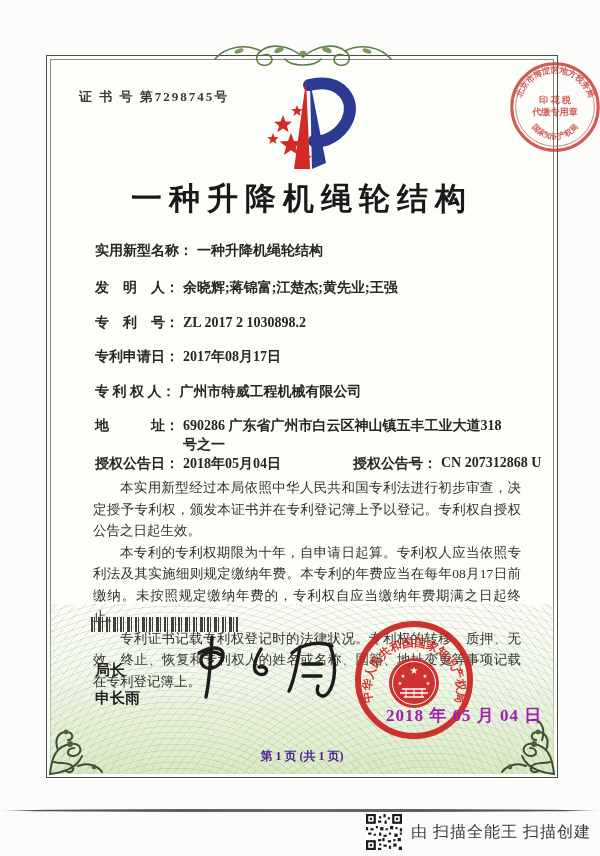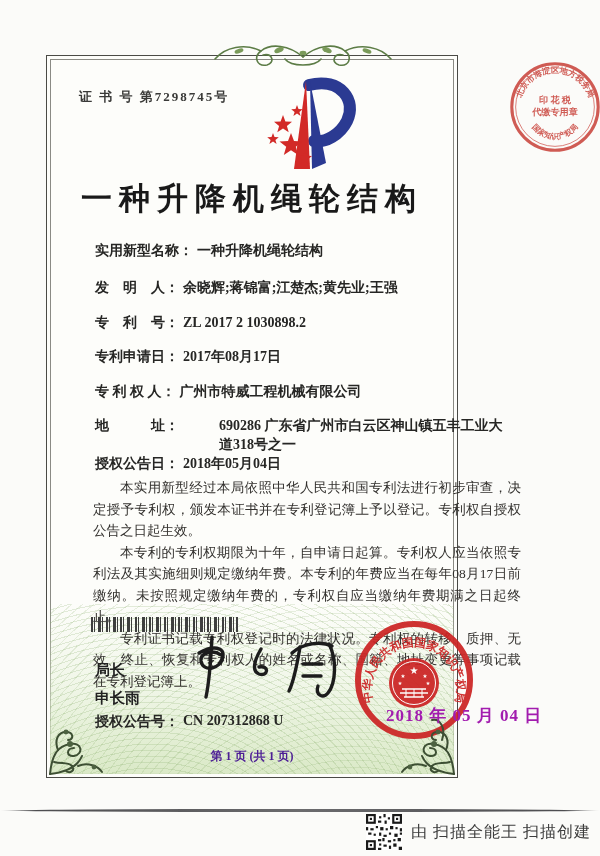--- a/index.html
+++ b/index.html
@@ -8,21 +8,21 @@
     font-family:"Liberation Serif","DejaVu Serif",serif;
     background:#fafaf8;
     position:relative;
     overflow:hidden;
     color:#222;
   }
   .scan-photo { position:absolute; inset:0; background:#fbfbf9; }
 
   
   .certificate {
-    position:absolute; left:46px; top:55px; width:412px; height:723px;
+    position:absolute; left:46px; top:55px; width:512px; height:723px;
     background:#fdfdfa;
     border:1.5px solid #4a4a46;
     box-shadow:inset 0 0 0 3px #fdfdfa, inset 0 0 0 4px #8a8a84;
   }
   .guilloche {
     position:absolute; left:3px; right:3px; bottom:3px; height:170px;
     background:
       repeating-radial-gradient(circle at 25% 185%, rgba(130,170,100,.22) 0 1px, transparent 1px 6px),
       repeating-radial-gradient(circle at 75% 195%, rgba(130,170,100,.18) 0 1px, transparent 1px 7px),
       linear-gradient(to top, rgba(216,232,196,.95), rgba(228,240,214,.45) 55%, rgba(228,240,214,0));
@@ -45,23 +45,23 @@
   
   .fields { position:absolute; left:48px; top:186px; width:430px; font-size:14px; font-weight:600; color:#262624; }
   .field-row { position:absolute; left:0; display:flex; line-height:1.35; }
   .field-label { flex:0 0 auto; white-space:pre; }
   .field-value { margin-left:4px; }
   .row-0 { top:0; }
   .row-1 { top:37px; }
   .row-2 { top:72px; }
   .row-3 { top:106px; }
   .row-4 { top:141px; }
-  .row-5 { top:175px; width:420px;gap:36px; }
+  .row-5 { top:175px; width:420px; }
   .row-5 .field-value { max-width:330px; }
-  .grant-row { position:absolute; top:213px; left:0; width:462px; display:flex;flex-direction:column; }
+  .grant-row { position:absolute; top:213px; left:0; width:462px; display:flex; }
   .grant-left { flex:0 0 258px; display:flex; }
   .grant-right { display:flex; }
 
   
   .body-text {
     position:absolute; left:46px; top:421px; width:428px;
     font-size:13.5px; line-height:21.5px; color:#33312e; text-align:justify; font-weight:500;font-family:Liberation Serif, serif;
   }
   .body-text p { text-indent:2em; }
 

